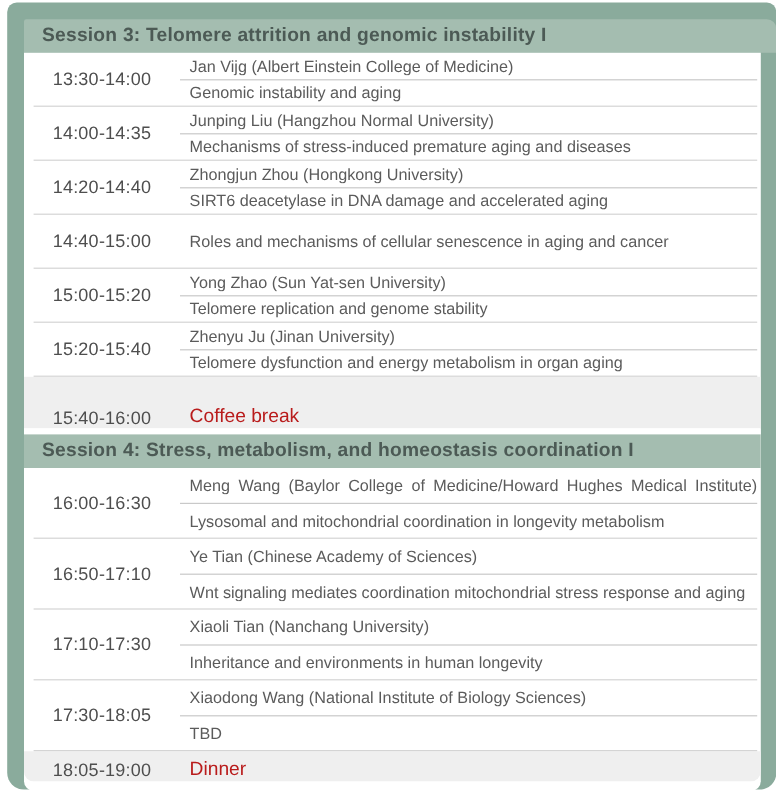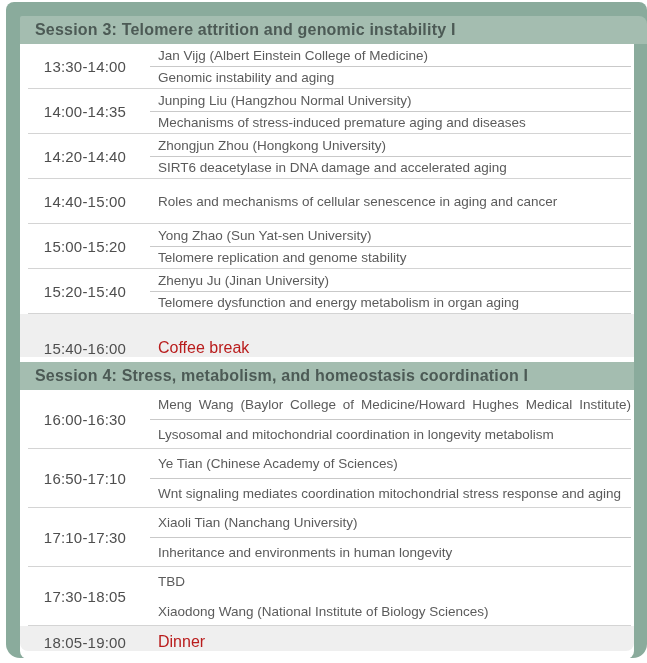--- a/index.html
+++ b/index.html
@@ -218,25 +218,25 @@
               </div>
       <div class="cell talk">
                 <span>Inheritance and environments in human longevity</span>
               </div>
     </div>
   </div>
 
   <div class="slot">
     <div class="time">17:30-18:05</div>
     <div class="cells">
+      <div class="cell speaker">
+                <span>Xiaodong Wang (National Institute of Biology Sciences)</span>
+              </div>
       <div class="cell talk">
                 <span>TBD</span>
-              </div>
-      <div class="cell speaker">
-                <span>Xiaodong Wang (National Institute of Biology Sciences)</span>
               </div>
     </div>
   </div>
 </section>
 
       <div class="break-row dinner">
         <div class="time">18:05-19:00</div>
         <div class="break-label">Dinner</div>
       </div>
 

